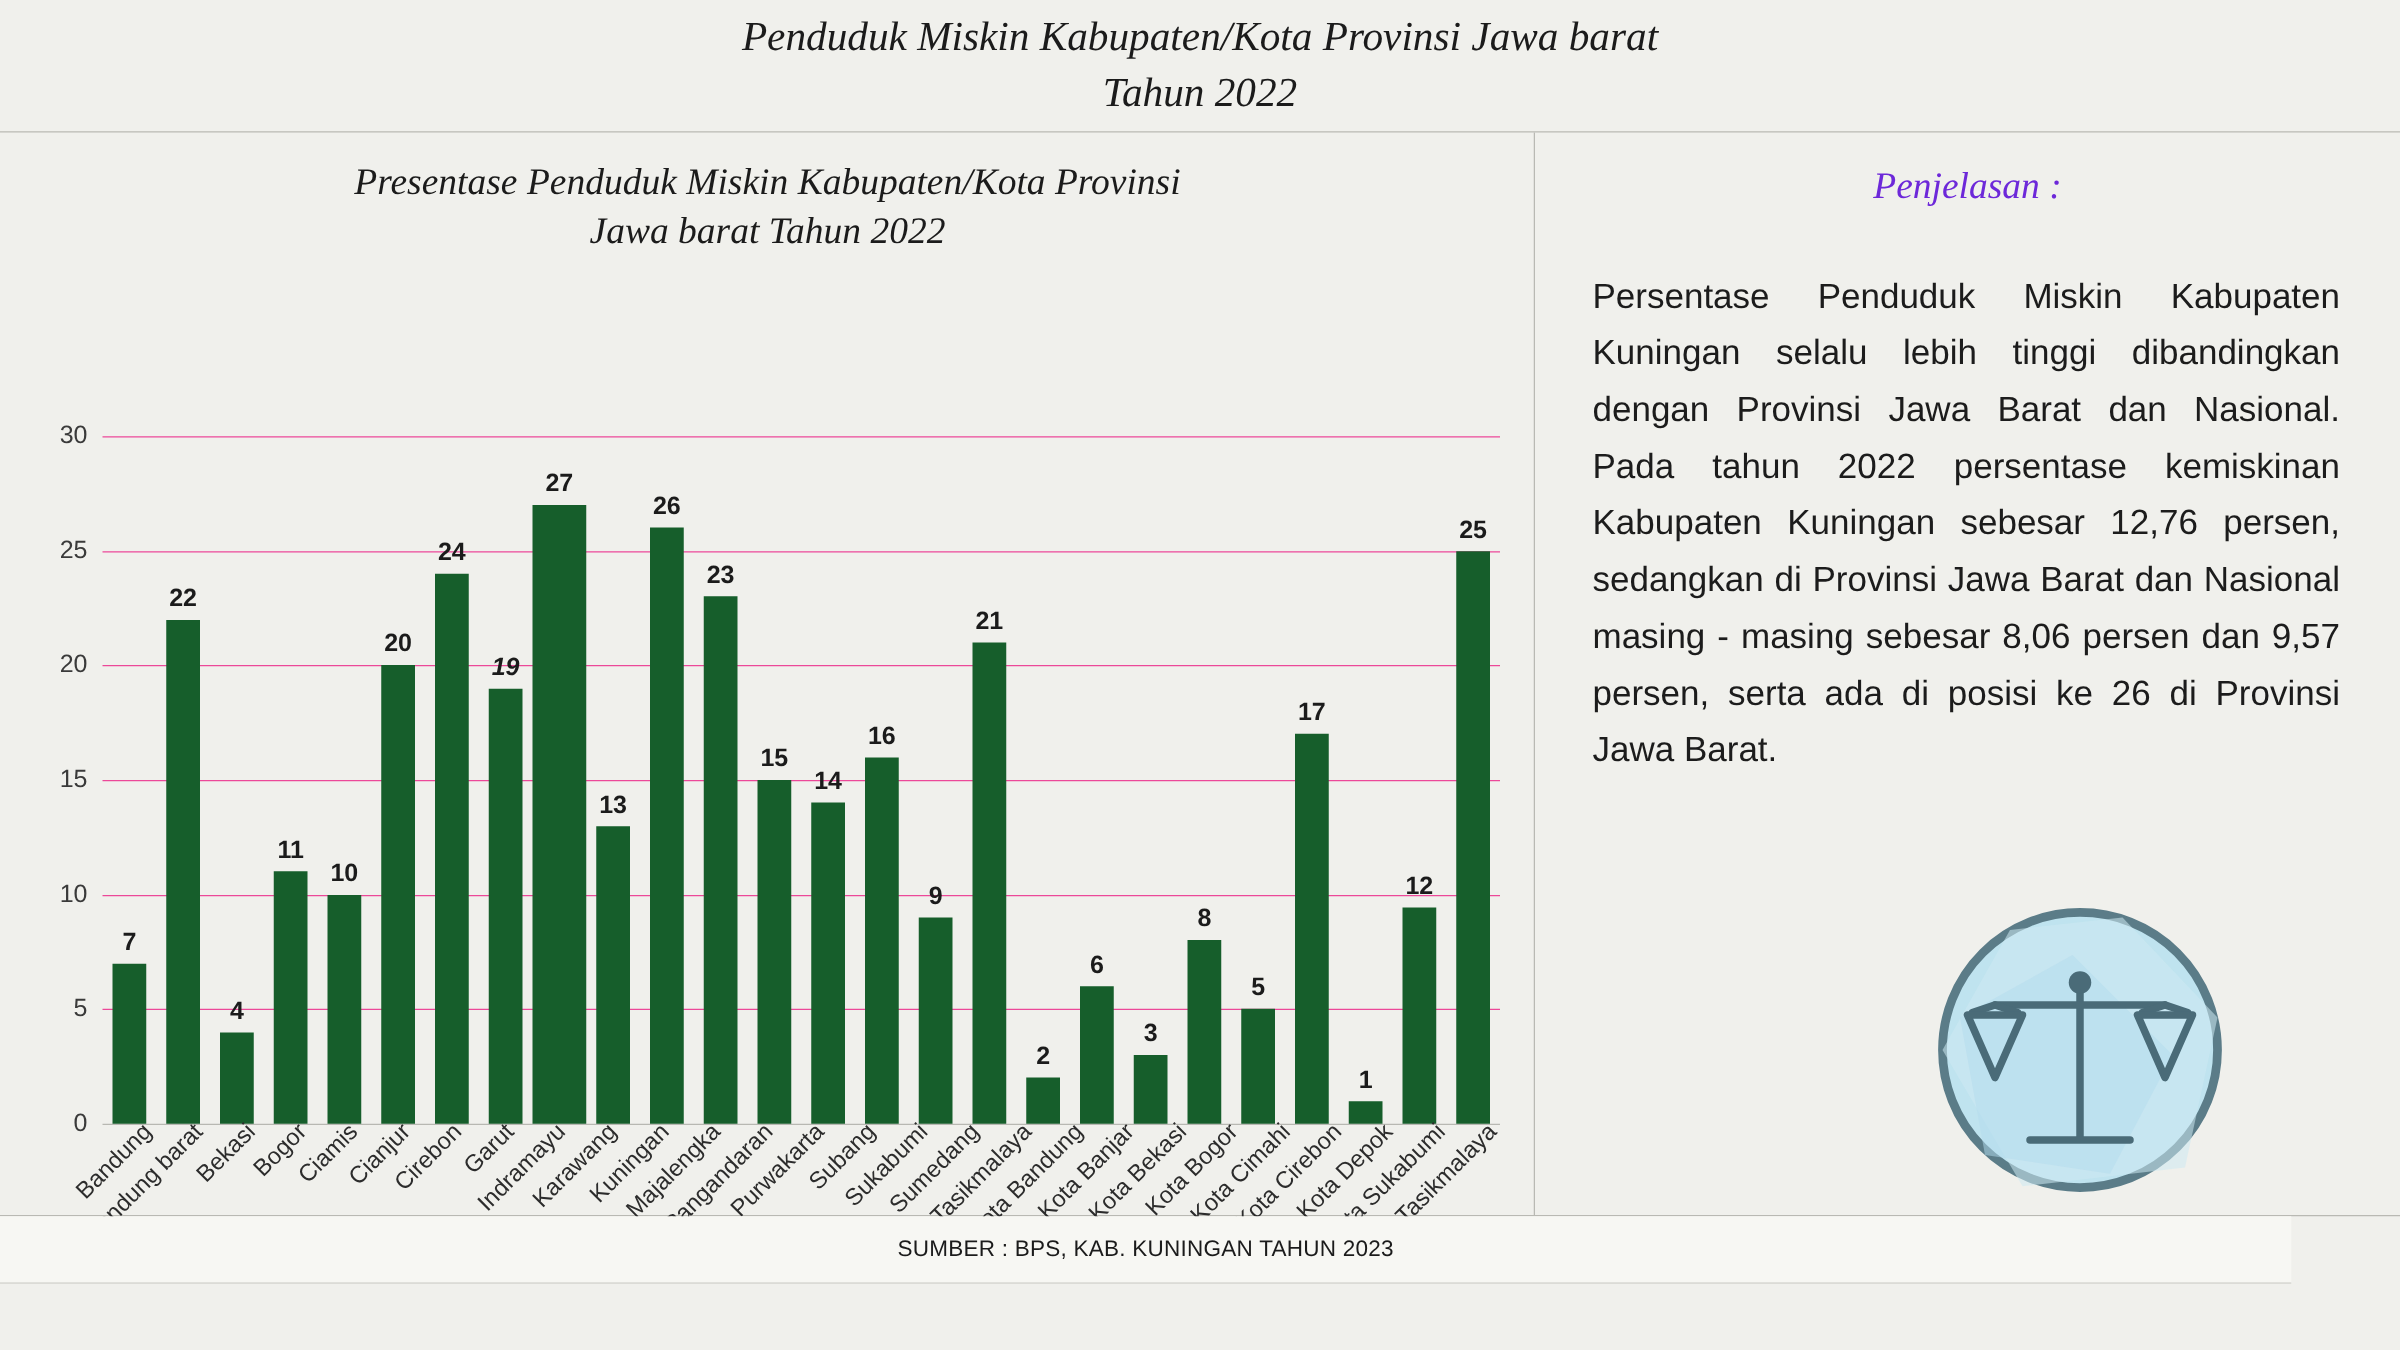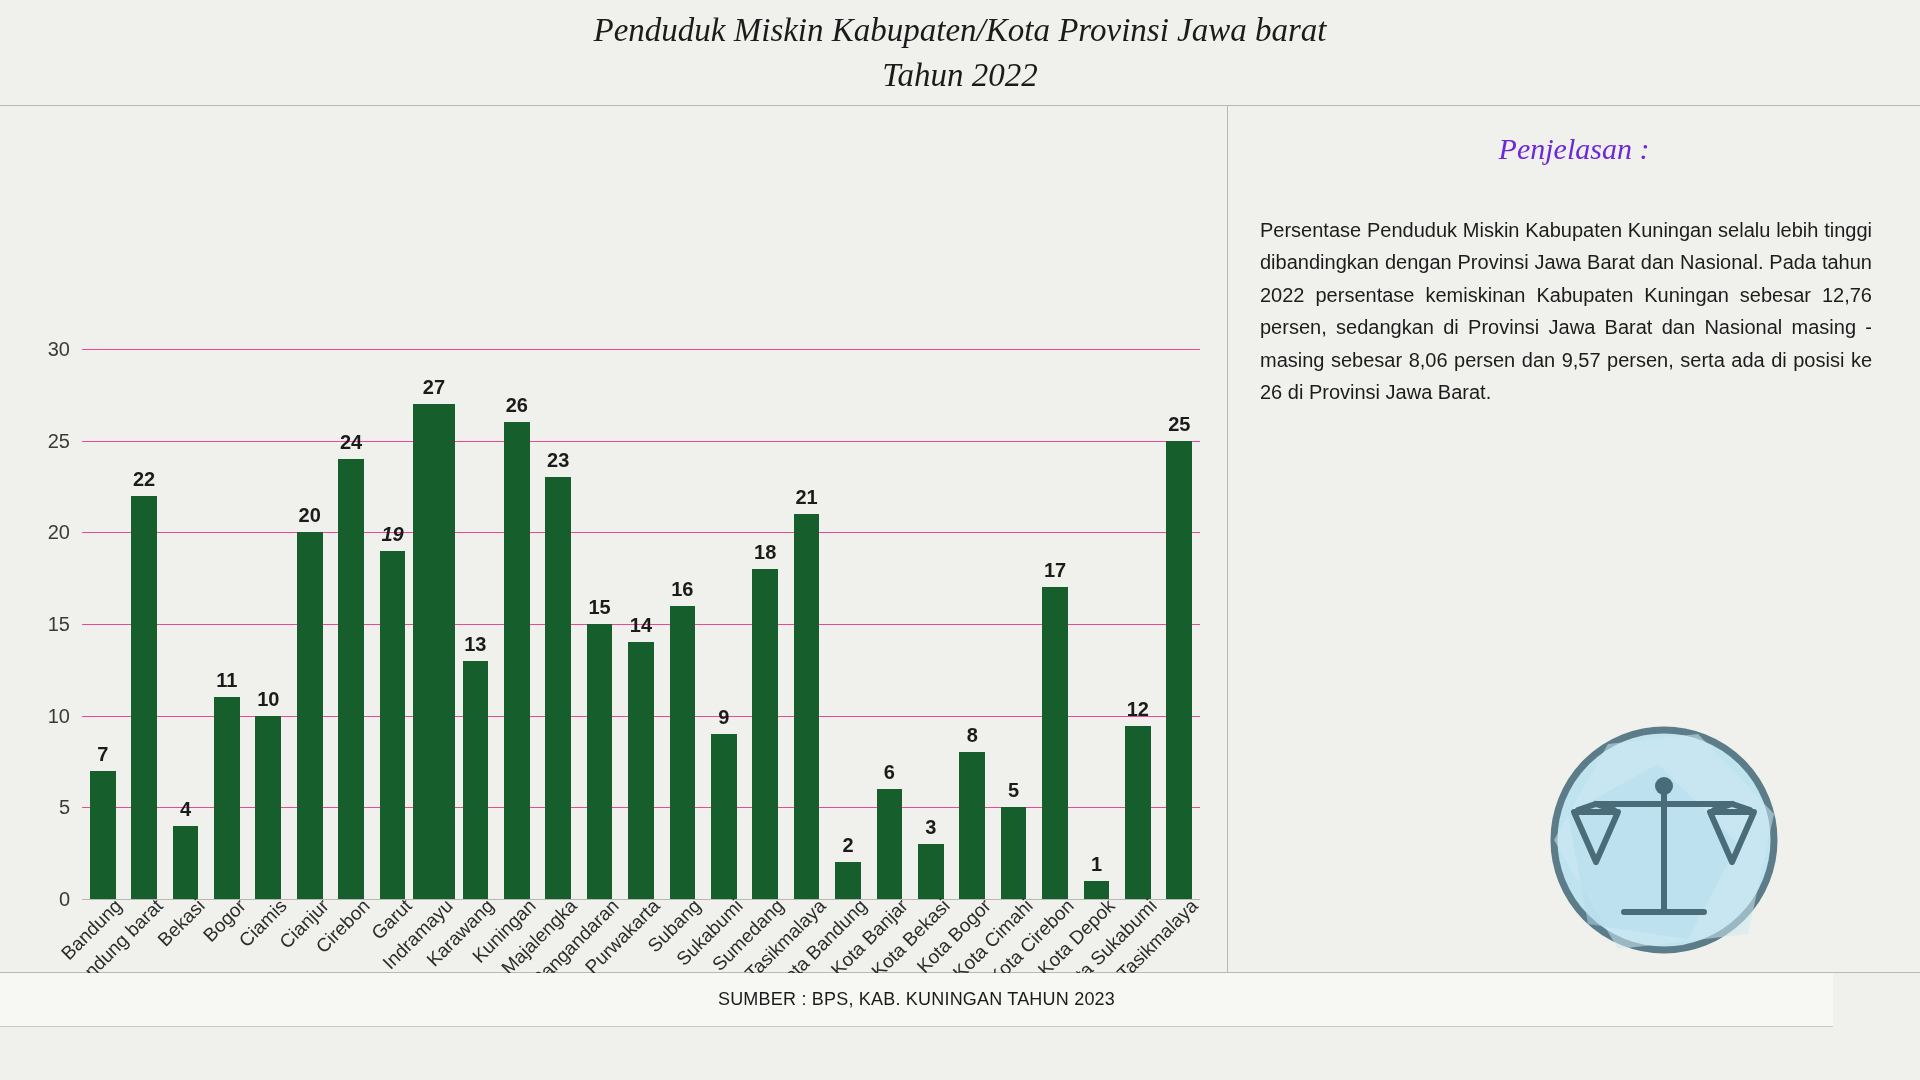--- a/index.html
+++ b/index.html
@@ -189,23 +189,23 @@
     width: 100%;
     text-align: center;
     font-family: "Liberation Serif", serif;
     font-style: italic;
     font-size: 30px;
     color: #6d28d9;
   }
   .explain-text {
     position: absolute;
     top: 108px;
-    left: 32px;
+    left: 46px;
     right: 48px;
-    font-size: 20px;
+    font-size: 28px;
     line-height: 1.62;
     color: #1c1c1c;
     text-align: justify;
     text-justify: inter-word;
   }
 
   .scales-icon {
     position: absolute;
     bottom: 16px;
     left: 50%;
@@ -248,20 +248,24 @@
 <div id="page">
 
   <div class="page-header">
     <span class="line">Penduduk Miskin Kabupaten/Kota  Provinsi Jawa barat</span>
     <span class="line">Tahun 2022</span>
   </div>
 
   <div class="body-frame">
 
     <div class="chart-panel">
+      <div class="chart-title">
+        <span class="line">Presentase Penduduk Miskin Kabupaten/Kota  Provinsi</span>
+        <span class="line">Jawa barat Tahun 2022</span>
+      </div>
 
       <div class="plot-area">
         <div class="gridlines" id="gridlines">
             <div class="gridline axis-base" style="top: 550px;">
               <span class="ytick">0</span>
             </div>
             <div class="gridline" style="top: 458.333px;">
               <span class="ytick">5</span>
             </div>
             <div class="gridline" style="top: 366.667px;">
@@ -352,25 +356,20 @@
               </div>
             </div>
             <div class="bar-slot">
               <div class="bar" title="Subang: 16" style="height: 293.333px; background: rgb(22, 94, 43);">
                 <span class="bar-value">16</span>
               </div>
             </div>
             <div class="bar-slot">
               <div class="bar" title="Sukabumi: 9" style="height: 165px; background: rgb(22, 94, 43);">
                 <span class="bar-value">9</span>
-              </div>
-            </div>
-            <div class="bar-slot">
-              <div class="bar" title="Sumedang: 18" style="height: 330px; background: rgb(22, 94, 43);">
-                <span class="bar-value">18</span>
               </div>
             </div>
             <div class="bar-slot">
               <div class="bar" title="Tasikmalaya: 21" style="height: 385px; background: rgb(22, 94, 43);">
                 <span class="bar-value">21</span>
               </div>
             </div>
             <div class="bar-slot">
               <div class="bar" title="Kota Bandung: 2" style="height: 36.6667px; background: rgb(22, 94, 43);">
                 <span class="bar-value">2</span>

